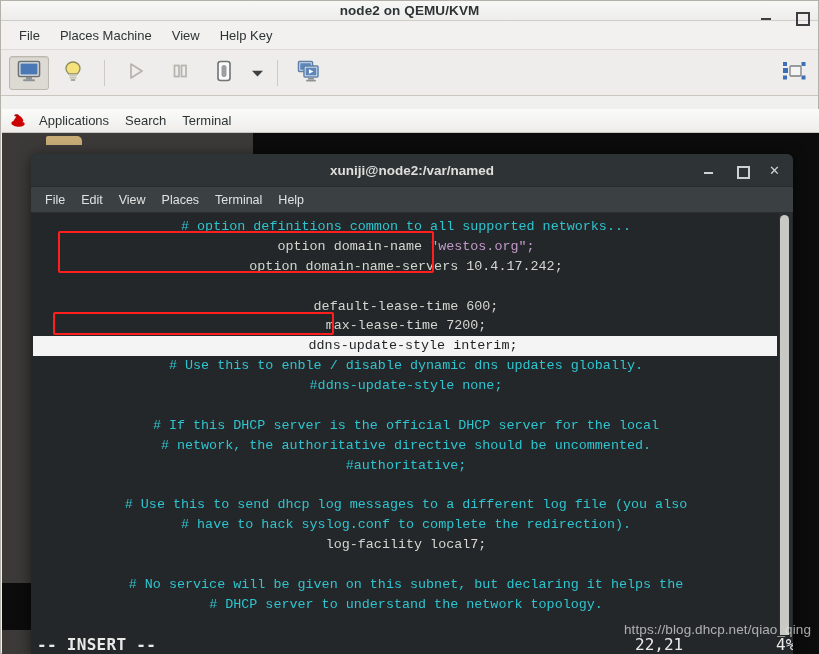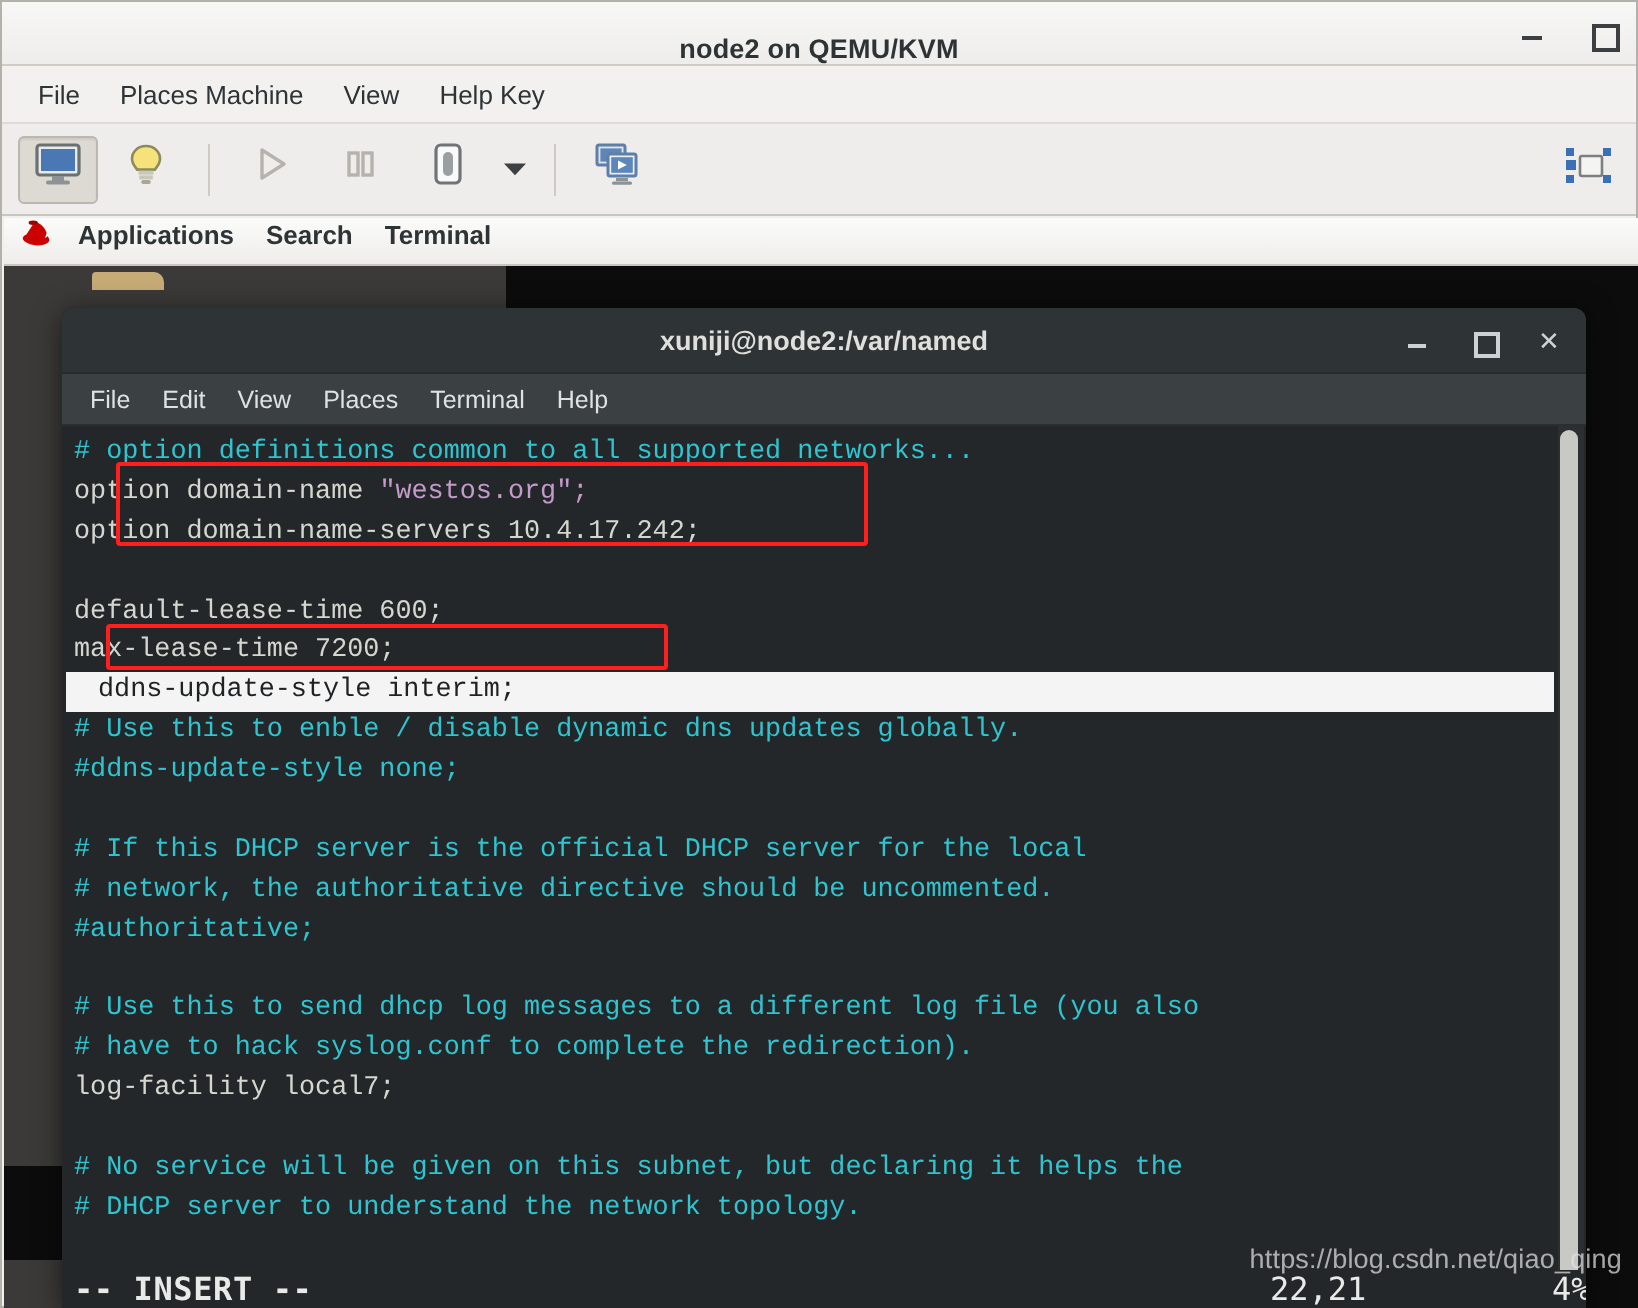--- a/index.html
+++ b/index.html
@@ -14,24 +14,24 @@
   #vm-window {
     position: absolute; left: 0; top: 0;
     width: 819px; height: 654px;
     background: #f0f0ef;
     border: 1px solid #b4b0aa;
   }
 
   
   #vm-titlebar {
     position: relative;
-    height: 32px;
+    height: 20px;
     background: linear-gradient(to bottom, #f7f7f6 0%, #eeedeb 100%);
     border-bottom: 1px solid #cfcbc5;
-    display: flex; align-items: flex-end; justify-content: center;
+    display: flex; align-items: center; justify-content: center;
   }
   #vm-title {
     font-size: 13.5px; color: #2e3436; font-weight: 600;
     letter-spacing: .1px;
   }
   .vm-winbtns {
     position: absolute; right: 10px; top: 0; height: 32px;
     display: flex; align-items: center; gap: 21px;
   }
   .vm-winbtn { width: 14px; height: 14px; position: relative; cursor: default; }
@@ -96,23 +96,22 @@
     left: 1px; top: 108px;
     width: 817px; height: 545px;
     background: #100f0f;
     overflow: hidden;
   }
   
   #gnome-panel {
     height: 24px;
     background: linear-gradient(to bottom,#fbfbfa 0%, #eeedea 100%);
     border-bottom: 1px solid #c9c5bf;
-    display: flex; 
+    display: flex; align-items: center;
     padding-left: 8px;
-    font-weight: bold;
   }
   #redhat-icon { width: 16px; height: 15px; position: relative; margin-right: 5px; }
   .gp-item {
     font-size: 13px; color: #2e3436; padding: 1px 8px; cursor: default;
   }
   
   #desk-left {
     position: absolute; left: 0; top: 24px;
     width: 251px; height: 521px;
     background: #3b3a38;
@@ -136,20 +135,21 @@
 
   
   #term-window {
     position: absolute;
     left: 30px; top: 153px;
     width: 762px; height: 501px;
     background: #2b2f31;
     border-radius: 6px 6px 0 0;
     box-shadow: 0 2px 14px rgba(0,0,0,.55);
     overflow: hidden;
+    text-align: center;
   }
   #term-titlebar {
     position: relative;
     height: 33px;
     background: #2e3436;
     border-bottom: 1px solid #262b2d;
     display: flex; align-items: center; justify-content: center;
     border-radius: 6px 6px 0 0;
   }
   #term-title {
@@ -432,14 +432,14 @@
         <div id="vim-status">
           <span id="vim-mode">-- INSERT --</span>
           <span id="vim-pos">22,21</span>
           <span id="vim-pct">4%</span>
 
         </div>
       </div>
     </div>
   </div>
 
-  <div id="watermark">https://blog.csdn.net/qiao_qing</div>
+  <div id="watermark">https://blog.dhcp.net/qiao_qing</div>
 </div>
 
 </body></html>

